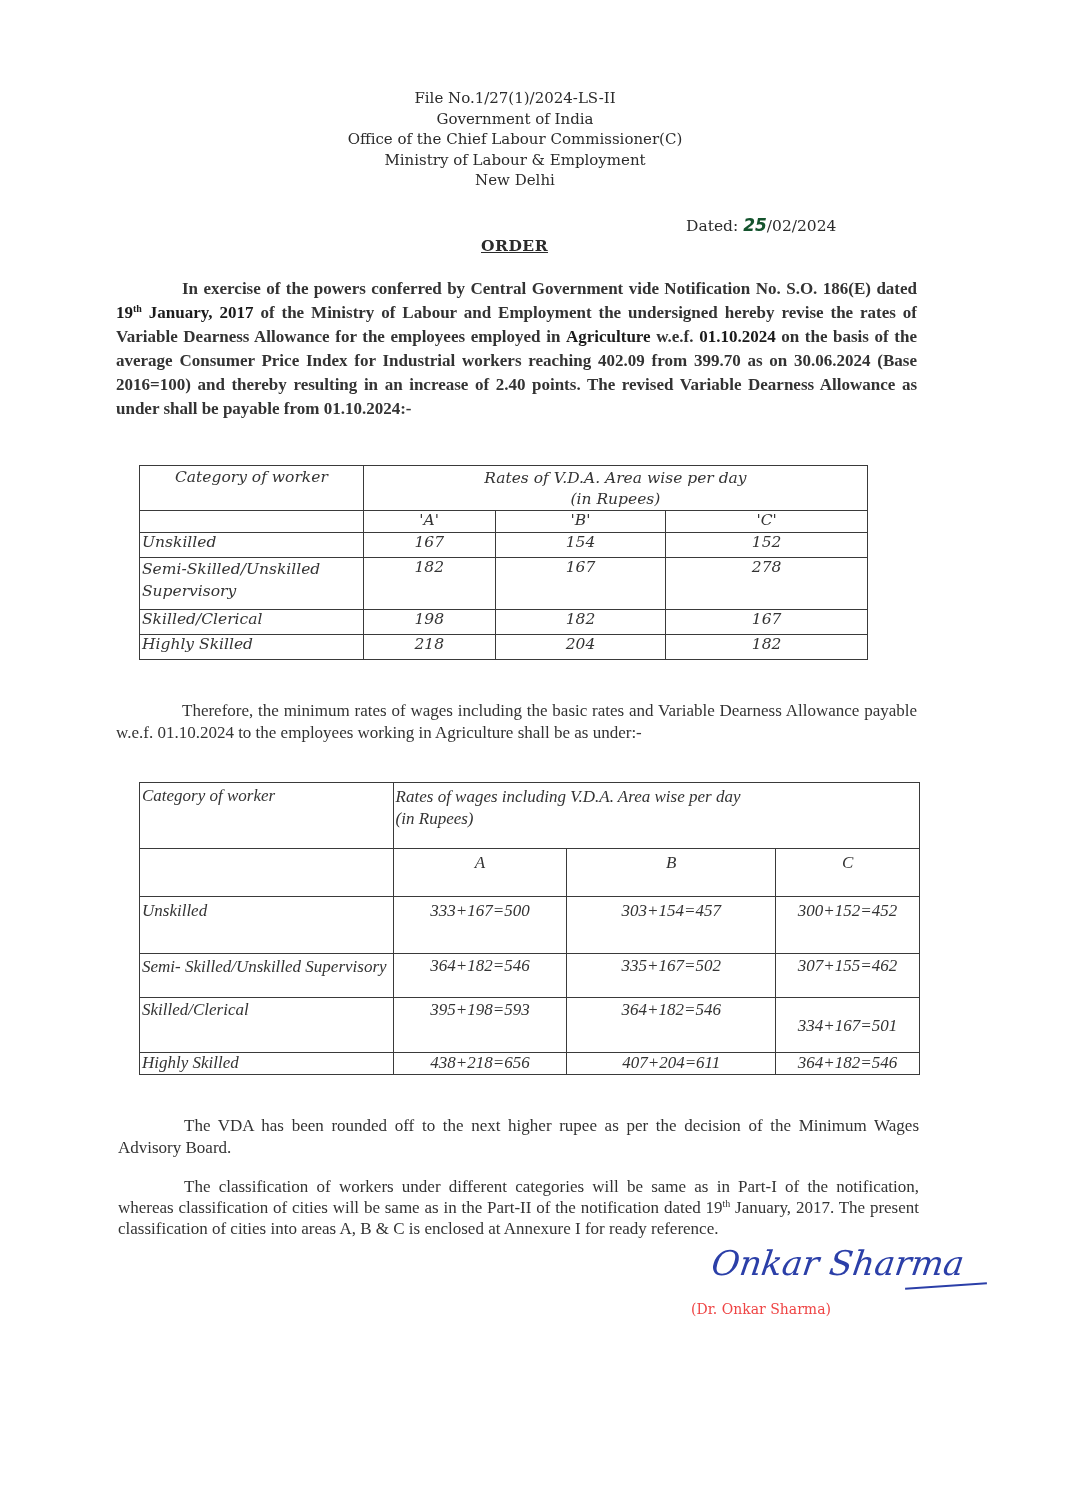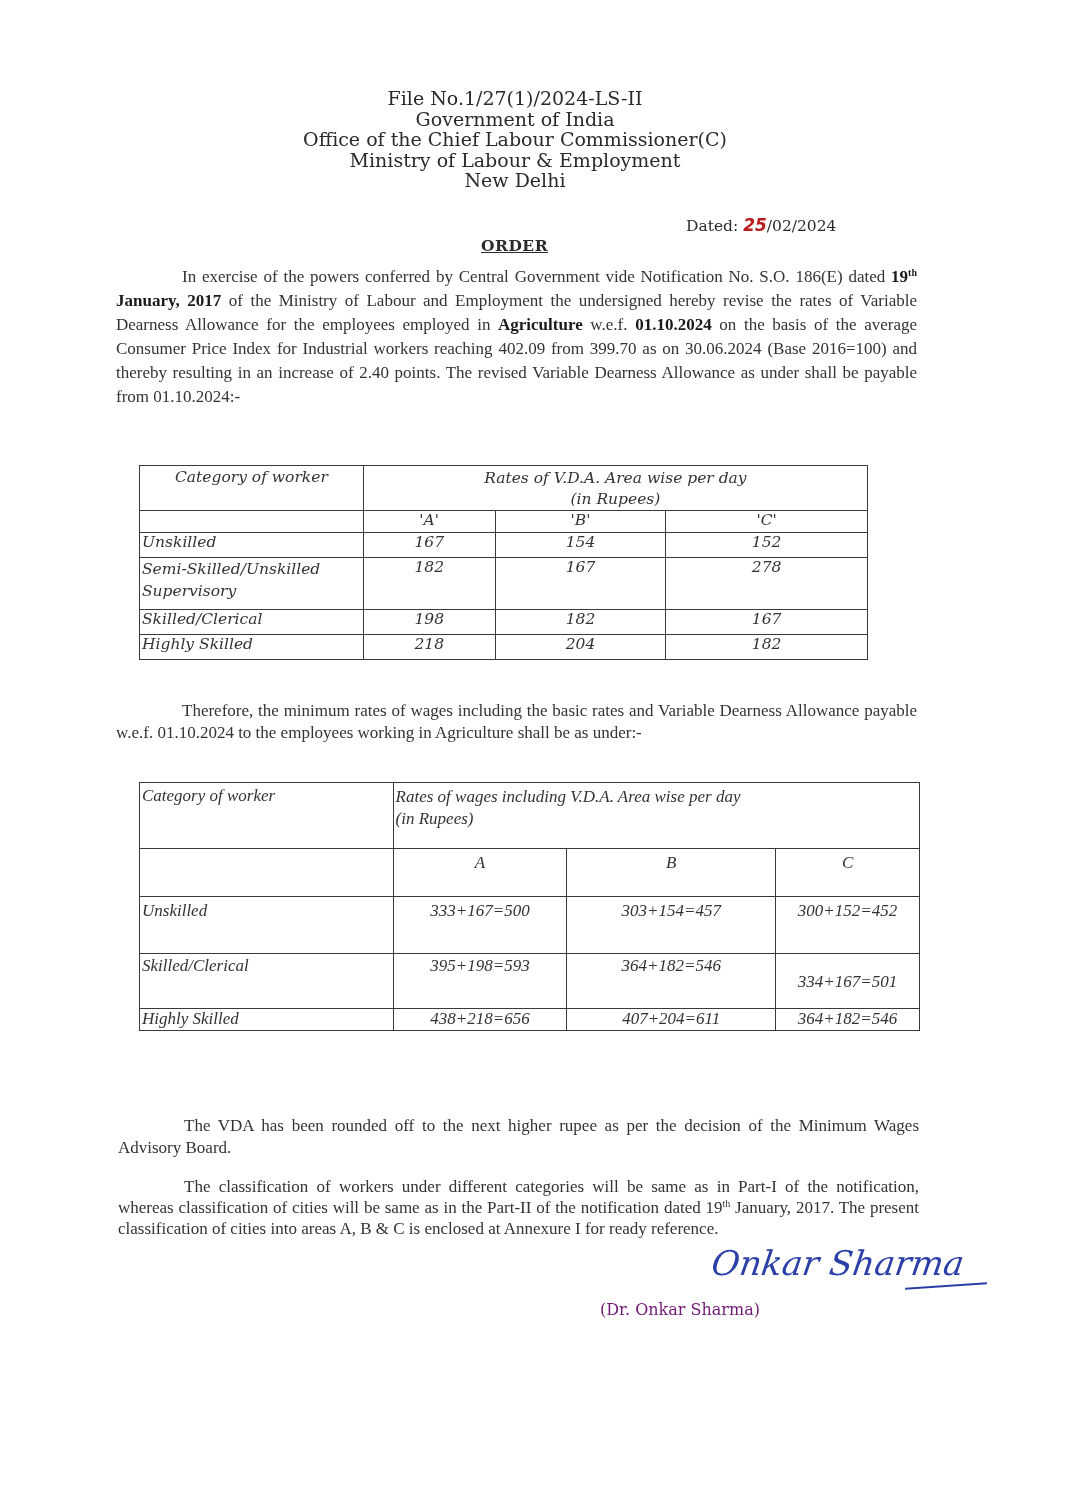--- a/index.html
+++ b/index.html
@@ -1,40 +1,40 @@
 <!DOCTYPE html>
 <html><head>
 <meta charset="utf-8">
 <style>
   html, body { margin: 0; padding: 0; background: #ffffff; }
   body { width: 1069px; height: 1503px; position: relative; overflow: hidden;
          font-family: "DejaVu Serif", serif; color: #2a2a2a; }
   .abs { position: absolute; }
-  .hdr { left: 0; width: 1030px; text-align: center; font-size: 19px; line-height: 20.5px; top: 88px; }
+  .hdr { left: 0; width: 1030px; text-align: center; font-size: 15px; line-height: 20.5px; top: 88px; }
   .dated { left: 686px; top: 215px; font-size: 15.5px; }
-  .dated .hw { color: #b91c1c; font-family: "DejaVu Sans", sans-serif; font-style: italic; font-weight: bold; font-size: 17px; }
+  .dated .hw { color: #14532d; font-family: "DejaVu Sans", sans-serif; font-style: italic; font-weight: bold; font-size: 17px; }
   .order { left: 481px; top: 236px; font-size: 15.5px; font-weight: bold; text-decoration: underline; letter-spacing: 0.5px; }
   .para { font-family: "Liberation Serif", serif; font-size: 17px; line-height: 24px; text-align: justify; color: #333; }
   .para b { color: #1a1a1a; }
-  .p1 { left: 116px; top: 265px; width: 801px; text-indent: 66px; }
+  .p1 { left: 116px; top: 277px; width: 801px; text-indent: 66px; font-weight: bold; }
   .p2 { left: 116px; top: 700px; width: 801px; text-indent: 66px; line-height: 22px; }
   .p3 { left: 118px; top: 1115px; width: 801px; text-indent: 66px; line-height: 22px; }
   .p4 { left: 118px; top: 1176px; width: 801px; text-indent: 66px; line-height: 21px; }
   sup { font-size: 10px; vertical-align: 6px; line-height: 0; }
 
   table { border-collapse: collapse; position: absolute; }
   td { border: 1.5px solid #3a3a3a; padding: 0 2px; vertical-align: top; font-style: italic; }
   .t1 { left: 139px; top: 465px; width: 729px; font-family: "DejaVu Serif", serif; font-size: 15.5px; color: #333; }
   .t1 td.c { text-align: center; }
   .t2 { left: 139px; top: 782px; width: 781px; font-family: "Liberation Serif", serif; font-size: 17px; color: #333; }
   .t2 td.c { text-align: center; }
 
   .sig { left: 712px; top: 1243px; font-family: "DejaVu Serif", serif; font-style: italic; font-size: 34px; color: #2b3fa8; transform: skewX(-8deg); }
   .sigline { left: 905px; top: 1285px; width: 82px; height: 2px; background: #2b3fa8; transform: rotate(-4deg); }
-  .signame { left: 600px; top: 1298px; width: 322px; text-align: left; font-size: 16px; line-height: 23px; color: #701a75; }
+  .signame { left: 600px; top: 1298px; width: 322px; text-align: center; font-size: 14px; line-height: 23px; color: #ef4444; }
 </style>
 </head>
 <body>
 
 <div class="abs hdr">
   <div>File No.1/27(1)/2024-LS-II</div>
   <div>Government of India</div>
   <div>Office of the Chief Labour Commissioner(C)</div>
   <div>Ministry of Labour &amp; Employment</div>
   <div>New Delhi</div>
@@ -119,20 +119,26 @@
     <td class="c" style="padding-top:4px">A</td>
     <td class="c" style="padding-top:4px">B</td>
     <td class="c" style="padding-top:4px">C</td>
   </tr>
   <tr style="height:57px">
     <td style="padding-top:4px">Unskilled</td>
     <td class="c" style="padding-top:4px">333+167=500</td>
     <td class="c" style="padding-top:4px">303+154=457</td>
     <td class="c" style="padding-top:4px">300+152=452</td>
   </tr>
+  <tr style="height:44px">
+    <td style="line-height:21px;padding-top:2px">Semi- Skilled/Unskilled Supervisory</td>
+    <td class="c" style="padding-top:2px">364+182=546</td>
+    <td class="c" style="padding-top:2px">335+167=502</td>
+    <td class="c" style="padding-top:2px">307+155=462</td>
+  </tr>
   <tr style="height:55px">
     <td style="padding-top:2px">Skilled/Clerical</td>
     <td class="c" style="padding-top:2px">395+198=593</td>
     <td class="c" style="padding-top:2px">364+182=546</td>
     <td class="c" style="padding-top:18px">334+167=501</td>
   </tr>
   <tr style="height:22px">
     <td>Highly Skilled</td>
     <td class="c">438+218=656</td>
     <td class="c">407+204=611</td>

